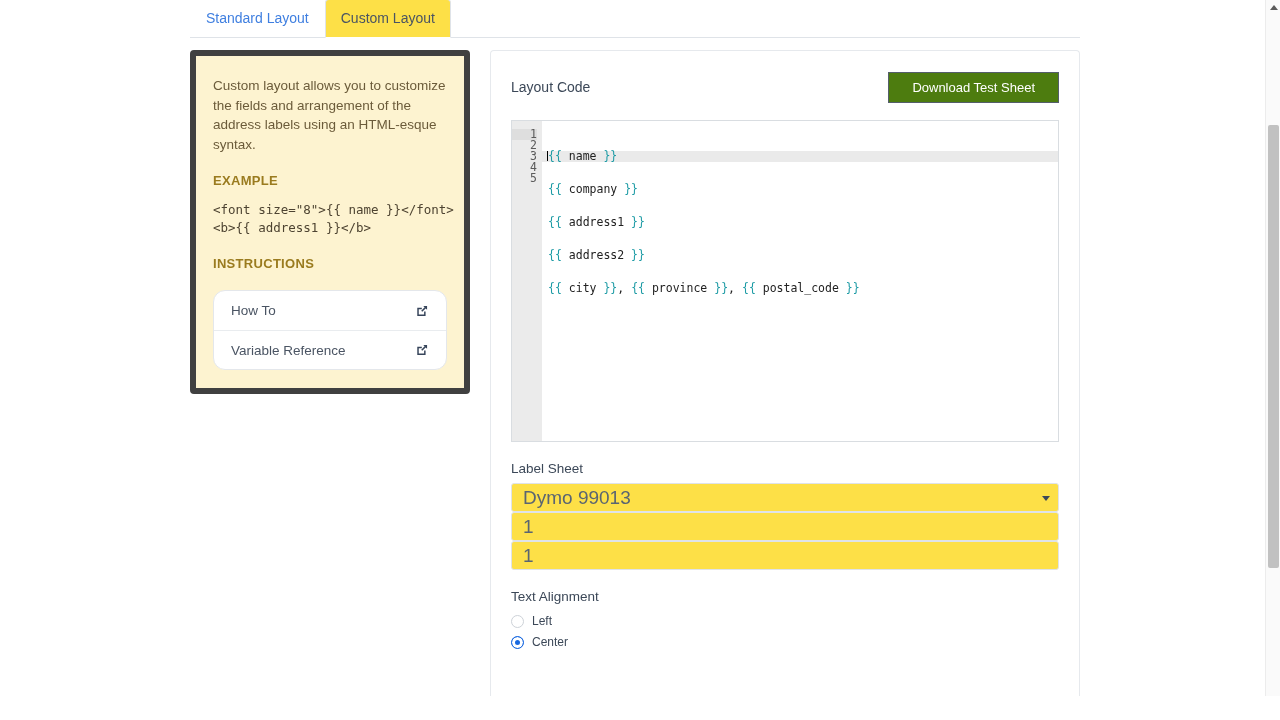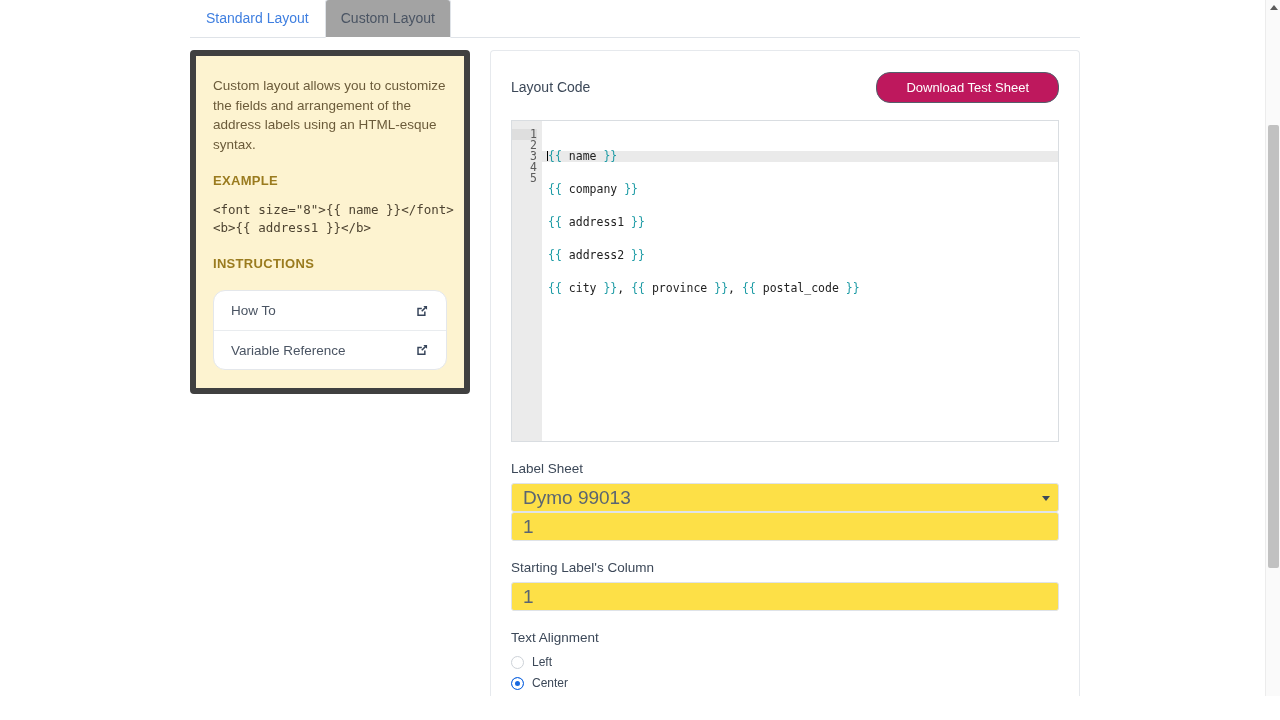--- a/index.html
+++ b/index.html
@@ -37,21 +37,21 @@
     padding: 11px 15px 12px 15px;
     margin-bottom: -1px;
     border: 1px solid transparent;
     border-radius: 4px 4px 0 0;
     cursor: pointer;
     white-space: nowrap;
   }
   .tab.link { color: #3f7fe0; }
   .tab.active {
     color: #4a5463;
-    background: #a3a3a3;
+    background: #fde047;
     border-color: #dfe3e8;
     border-bottom-color: #ffffff;
   }
 
   
   .info-panel {
     position: absolute;
     left: 190px;
     top: 50px;
     width: 280px;
@@ -115,27 +115,27 @@
     padding: 20px;
   }
   .card-head {
     display: flex;
     align-items: center;
     justify-content: space-between;
     height: 32px;
   }
   .card-title { font-size: 14px; color: #3c4858; }
   .btn-download {
-    background: #be185d;
+    background: #4d7c0f;
     color: #ffffff;
     font-size: 13px;
     font-family: "Liberation Sans", sans-serif;
     border: 1px solid #545e6b;
-    border-radius: 14px;
-    padding: 8px 29px;
+    border-radius: 0;
+    padding: 8px 23px;
     cursor: pointer;
     line-height: 1;
   }
 
   
   .editor {
     margin-top: 17px;
     height: 322px;
     border: 1px solid #d9dde1;
     background: #ffffff;
@@ -328,21 +328,20 @@
     <div class="field-label">Label Sheet</div>
     <div class="select-wrap">
       <input class="ctrl" readonly="" value="Dymo 99013" style="">
       <span class="sel-arrow"></span>
     </div>
 
     
     <input class="ctrl" value="1" style="">
 
     
-    <div class="field-label">Starting Label's Column</div>
     <input class="ctrl" value="1" style="">
 
     
     <div class="field-label">Text Alignment</div>
     <div class="radio-row">
       <span class="radio"></span>
       <span class="radio-label">Left</span>
     </div>
     <div class="radio-row">
       <span class="radio on"></span>

